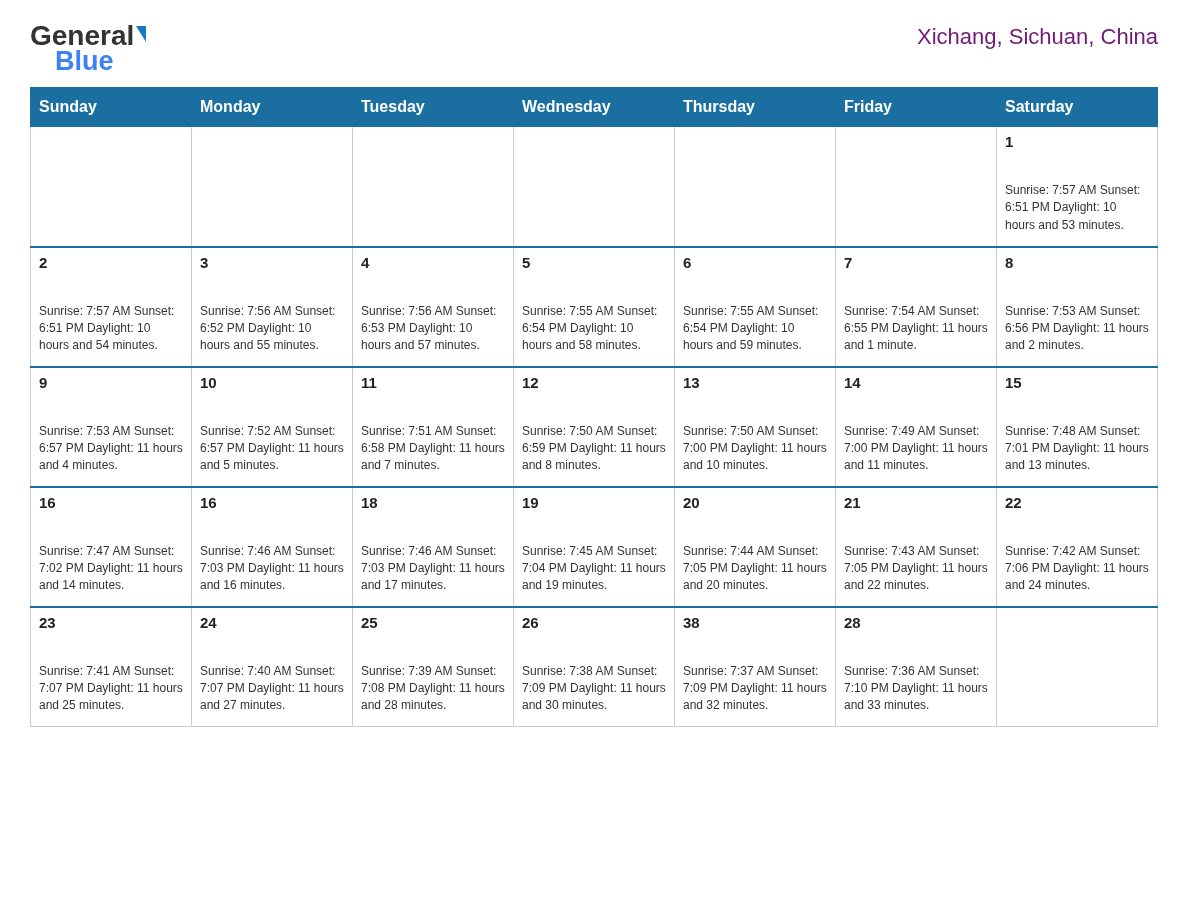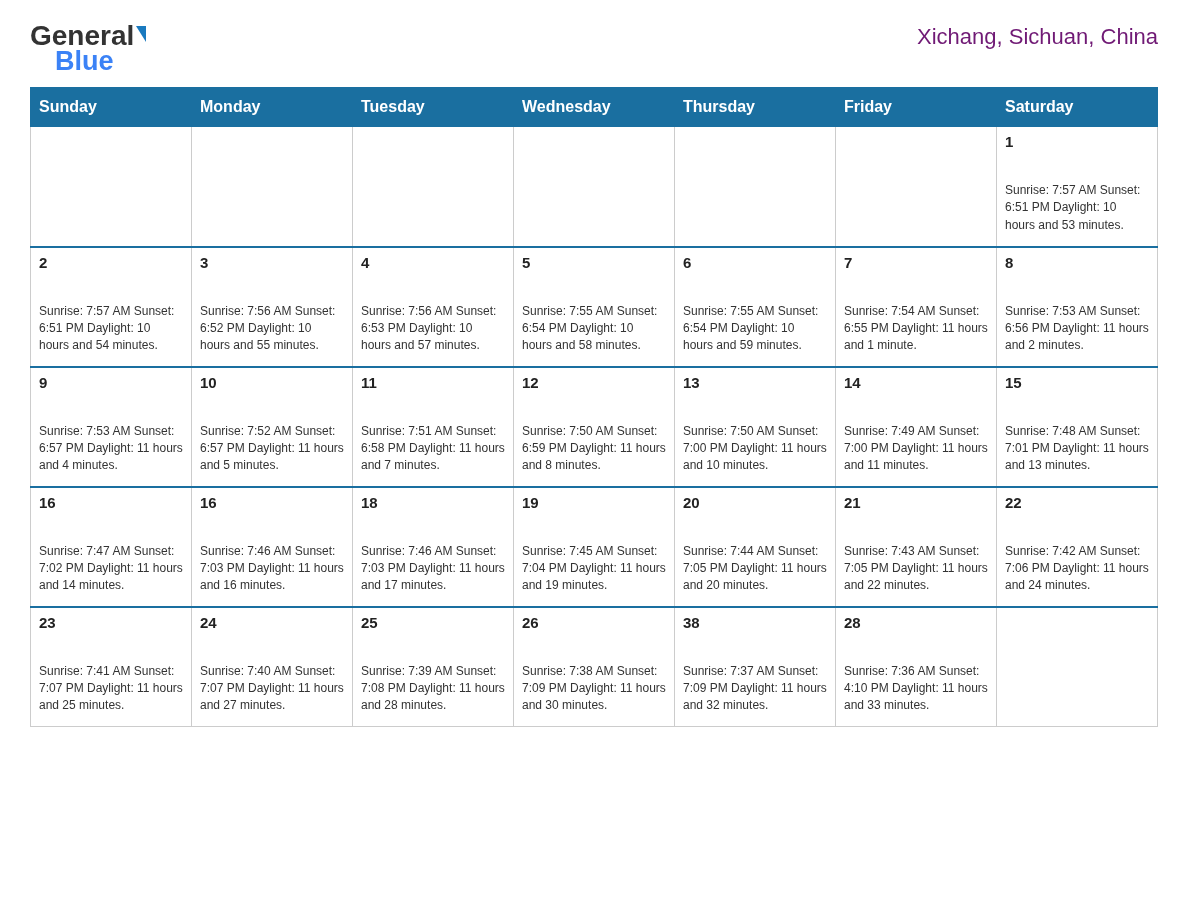--- a/index.html
+++ b/index.html
@@ -338,20 +338,20 @@
         <td>
           <div class="day-number">38</div>
           <div class="day-info">Sunrise: 7:37 AM
 Sunset: 7:09 PM
 Daylight: 11 hours
 and 32 minutes.</div>
         </td>
         <td>
           <div class="day-number">28</div>
           <div class="day-info">Sunrise: 7:36 AM
-Sunset: 4:10 PM
+Sunset: 7:10 PM
 Daylight: 11 hours
 and 33 minutes.</div>
         </td>
         <td></td>
       </tr>
     </tbody>
 </table>
 
 </body></html>

